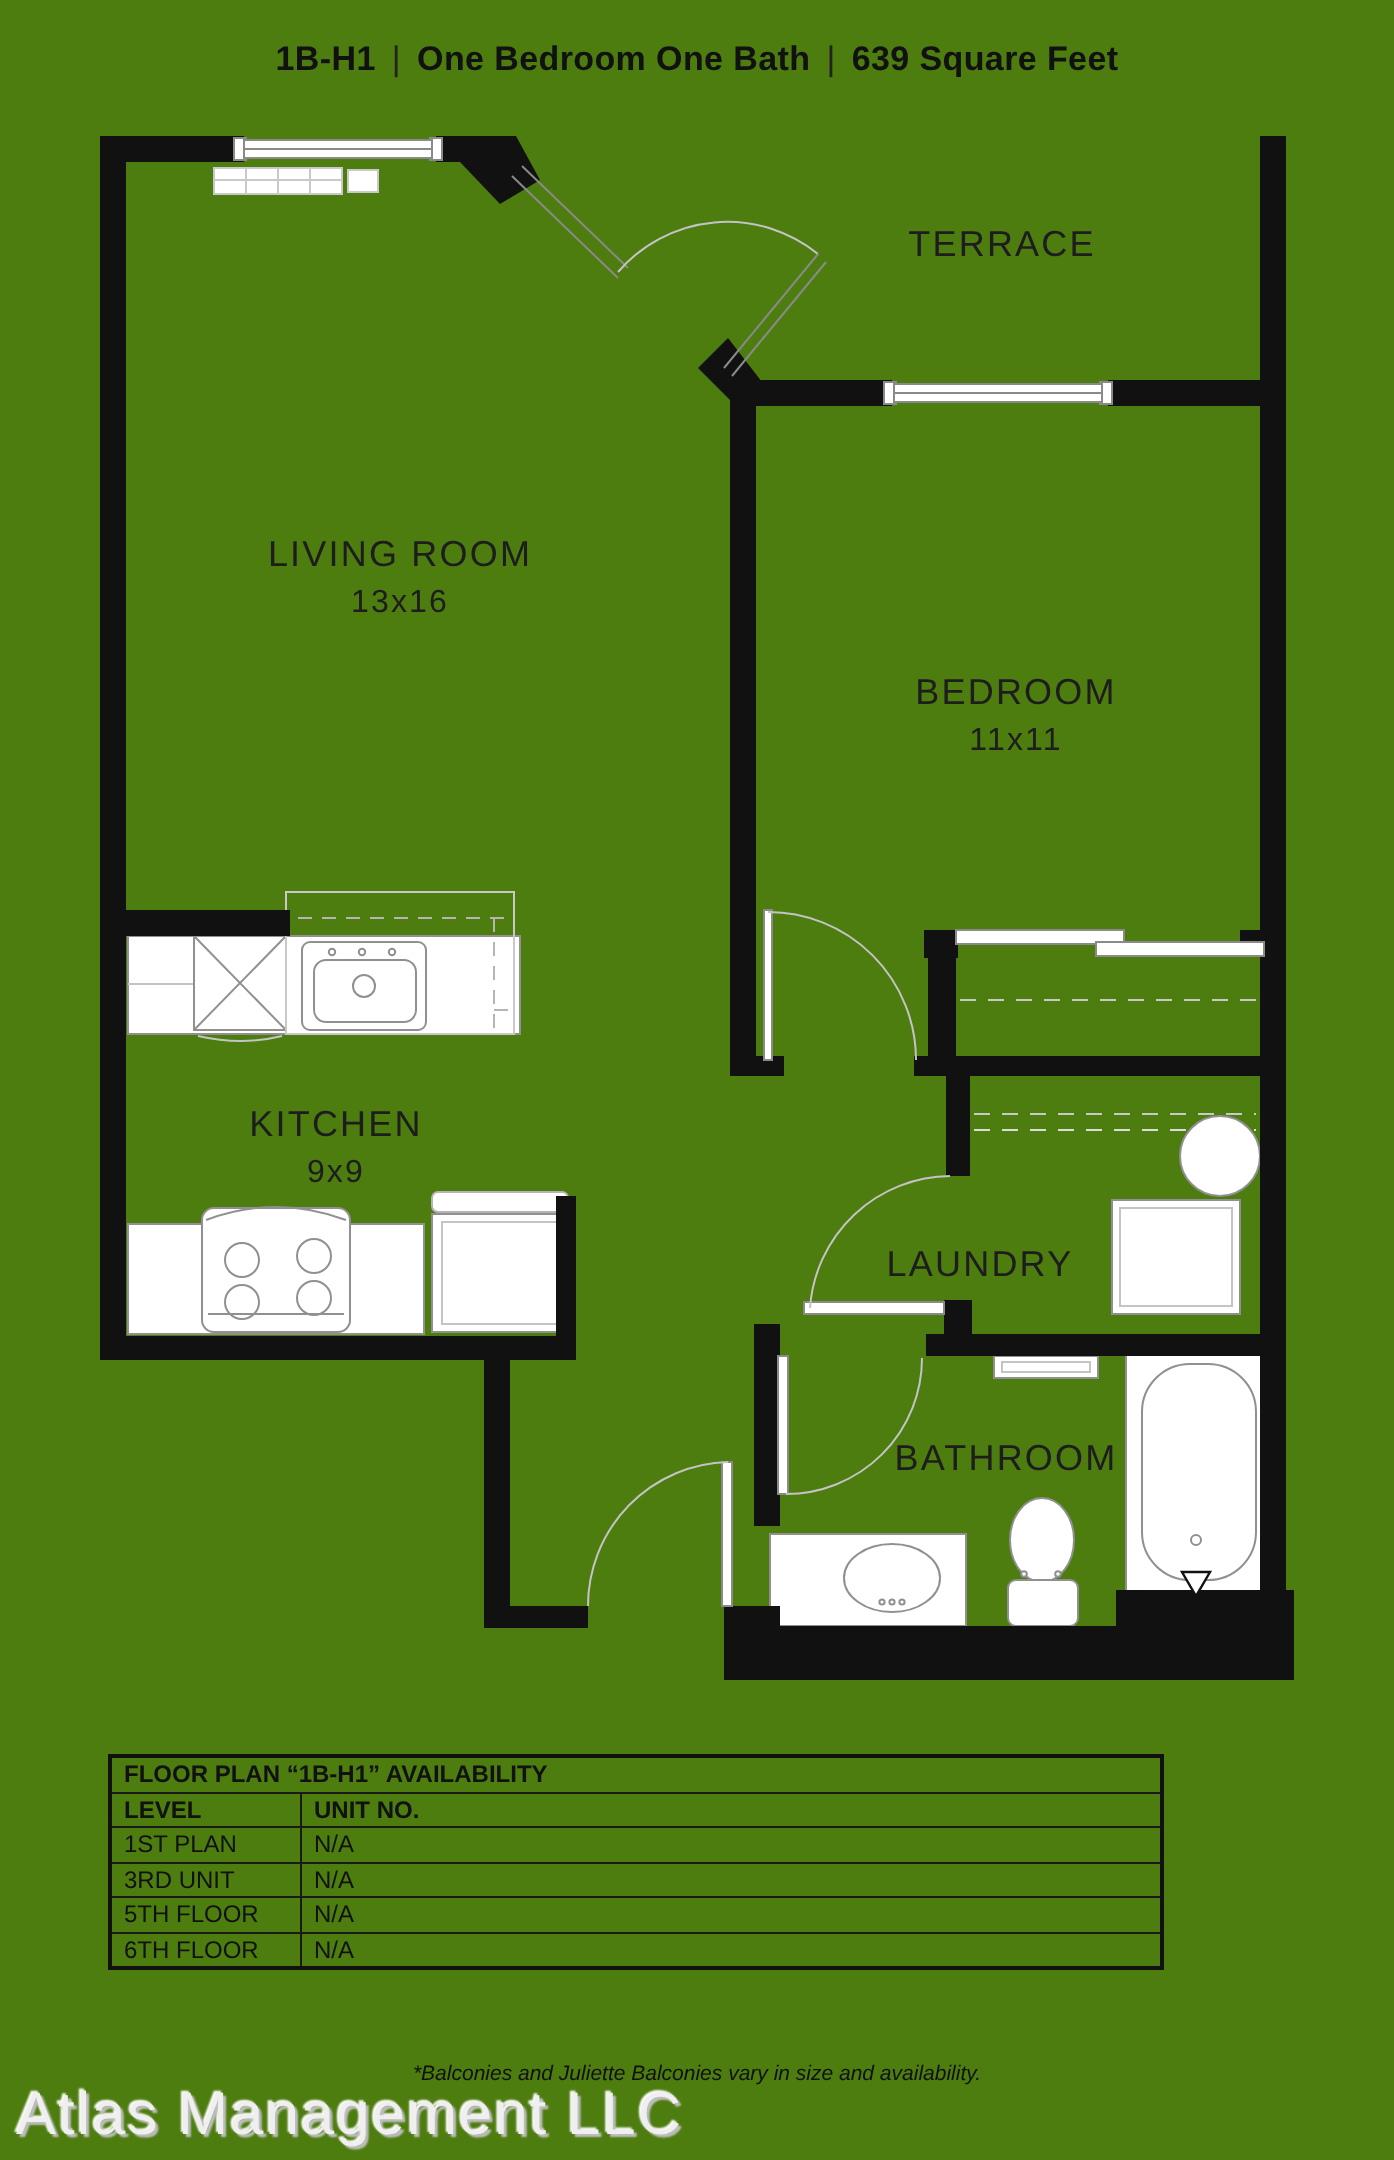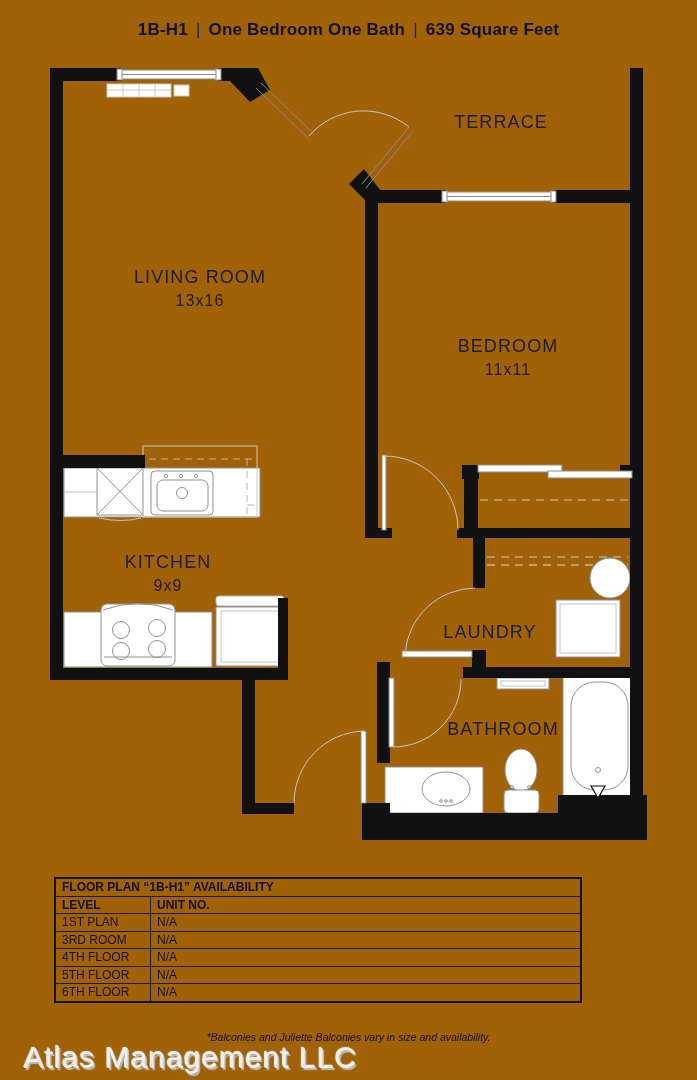--- a/index.html
+++ b/index.html
@@ -1,36 +1,36 @@
 <!DOCTYPE html>
 <html><head>
 <meta charset="utf-8">
 <style>
   html,body{margin:0;padding:0;background:#fff;}
-  .page{position:relative;width:697px;height:1080px;background:#a16207;overflow:hidden;
+  .page{position:relative;width:697px;height:1080px;background:#4d7c0f;overflow:hidden;
         font-family:"Liberation Sans",sans-serif;}
   .title{position:absolute;top:20px;left:0;width:697px;text-align:center;
          font-size:17px;font-weight:bold;color:#111;letter-spacing:.2px;}
   .title .sep{font-weight:400;margin:0 8px;color:#222;}
   .plan-svg{position:absolute;top:0;left:0;}
   .plan-svg text{font-family:"Liberation Sans",sans-serif;fill:#1d1d1d;
                  letter-spacing:1.1px;}
   .room-name{font-size:18px;}
   .room-dims{font-size:16px;letter-spacing:.6px;}
   table.availability{position:absolute;left:54px;top:877px;width:528px;
         border-collapse:collapse;border:2px solid #111;color:#111;
         font-size:12px;font-family:"Liberation Sans",sans-serif;}
   table.availability td{border:1.5px solid #1a1a1a;padding:1px 6px;height:14.5px;}
   table.availability td.lvl{width:82px;}
   tr.t-title td, tr.t-head td{font-weight:bold;}
   .footnote{position:absolute;top:1031px;left:0;width:697px;text-align:center;
             font-size:10.5px;font-style:italic;color:#111;}
   .watermark{position:absolute;top:1041px;left:8px;font-size:30px;letter-spacing:1px;
              color:#efefef;text-shadow:1.5px 1.5px 1px #bfbfbf,-1px -1px 1px #fdfdfd;
-             white-space:nowrap;margin-left:16px;}
+             white-space:nowrap;}
 </style>
 </head>
 <body>
 
 <div class="page">
 
   <div class="title">
     <span>1B-H1</span><span class="sep">|</span><span>One Bedroom One Bath</span><span class="sep">|</span><span>639 Square Feet</span>
   </div>
 
@@ -233,25 +233,21 @@
     </tr>
     <tr class="t-head">
       <td class="lvl">LEVEL</td>
       <td>UNIT NO.</td>
     </tr>
     <tr>
       <td class="lvl">1ST PLAN</td>
       <td>N/A</td>
     </tr>
     <tr>
-      <td class="lvl">3RD ROOM</td>
-      <td>N/A</td>
-    </tr>
-    <tr>
-      <td class="lvl">4TH FLOOR</td>
+      <td class="lvl">3RD UNIT</td>
       <td>N/A</td>
     </tr>
     <tr>
       <td class="lvl">5TH FLOOR</td>
       <td>N/A</td>
     </tr>
     <tr>
       <td class="lvl">6TH FLOOR</td>
       <td>N/A</td>
     </tr>

